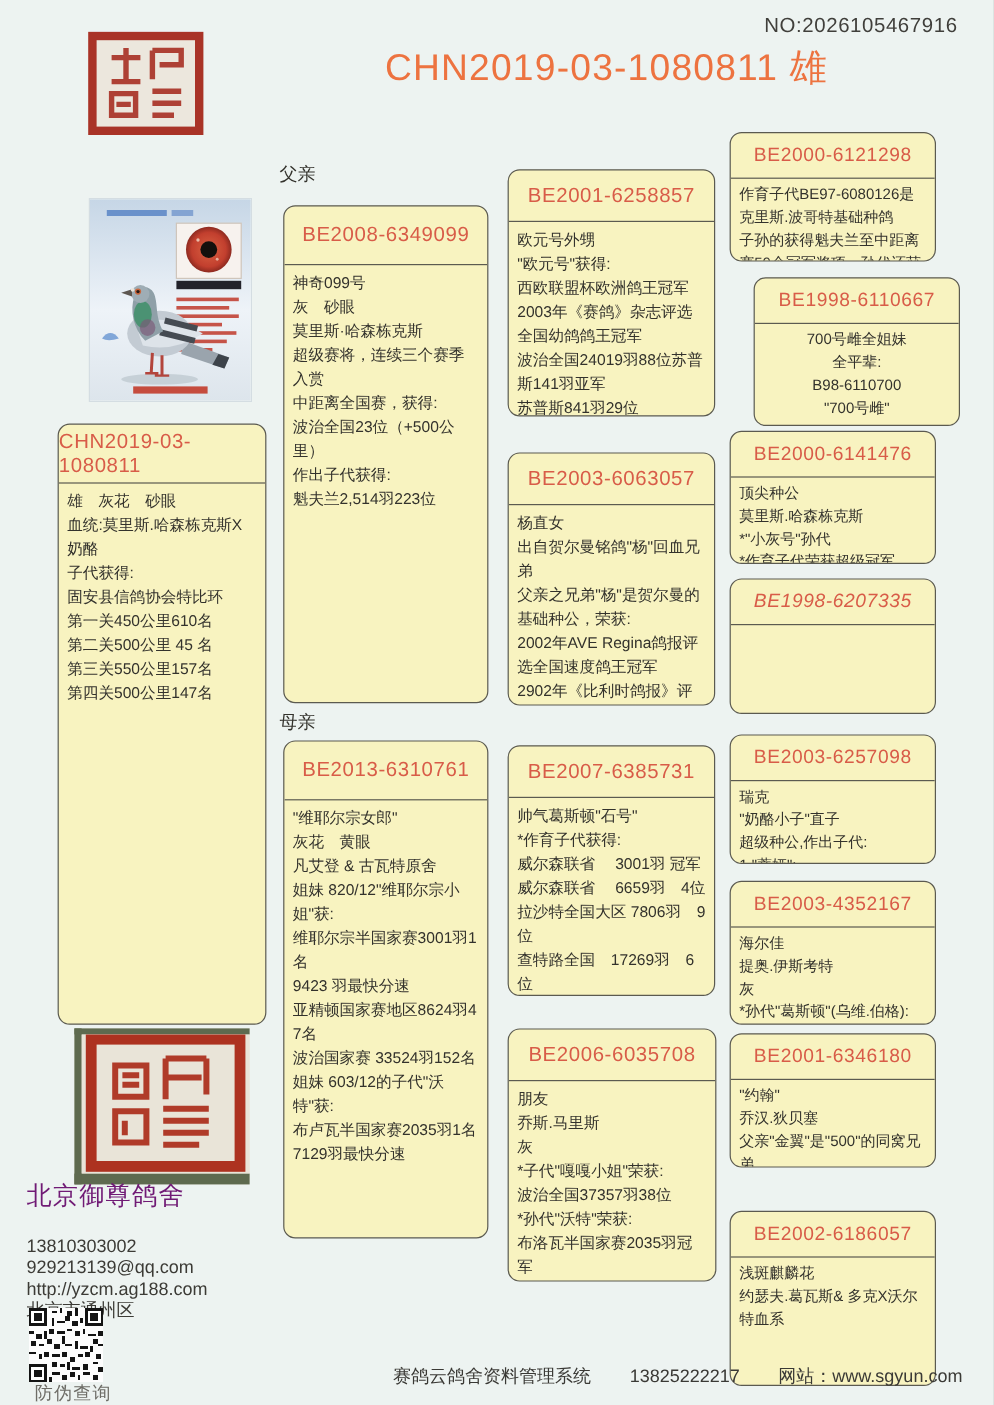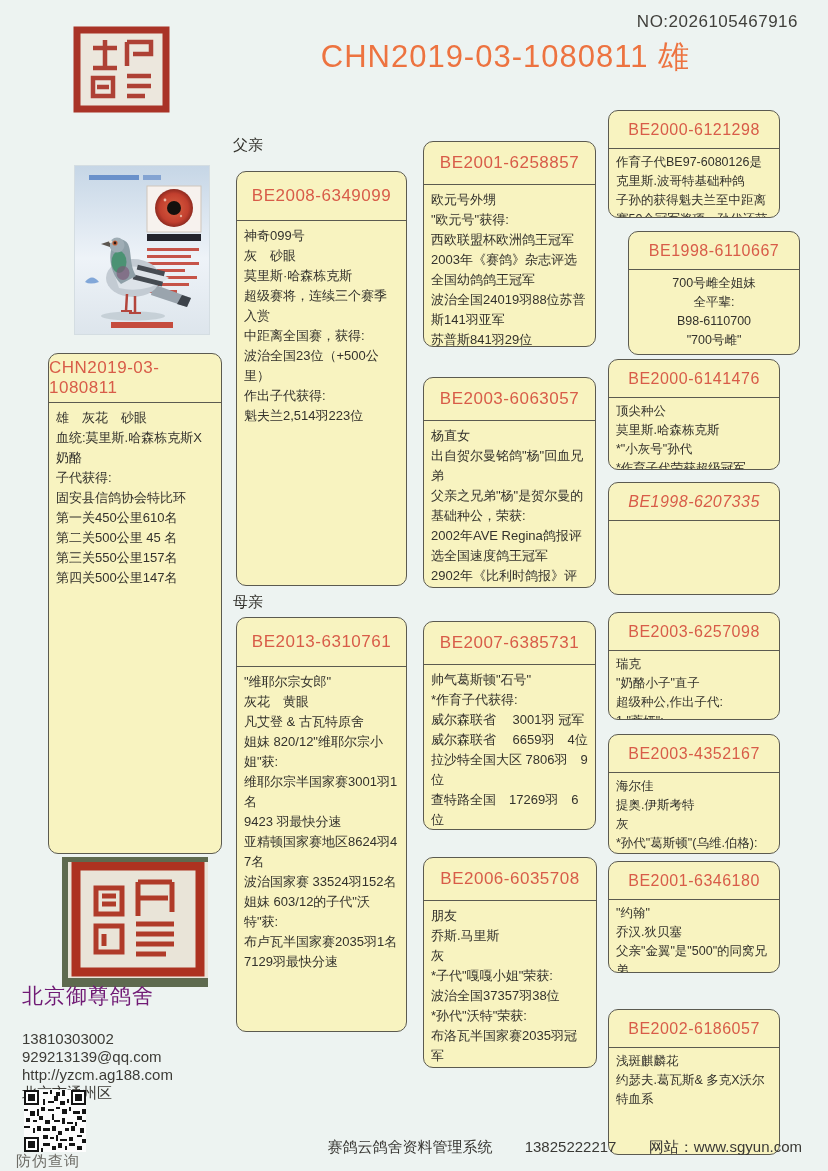--- a/index.html
+++ b/index.html
@@ -24,21 +24,21 @@
   .box.small .body{font-size:12.5px;line-height:19px;padding:4px 7px;}
   .seal-top{position:absolute;left:73px;top:26px;width:97px;height:87px;}
   .seal-bottom{position:absolute;left:62px;top:857px;width:146px;height:130px;
     background:#e9e4d8;border-left:6px solid #5e6a4f;border-bottom:9px solid #5e6a4f;border-top:5px solid #5e6a4f;
     box-sizing:border-box;}
   .photo{position:absolute;left:75px;top:166px;width:134px;height:168px;box-shadow:0 0 0 1px #d4dde2;}
   .loft{position:absolute;left:22px;top:982px;}
   .loft .name{font-size:21px;color:#701a75;margin-bottom:20px;letter-spacing:1px;}
   .loft .line{font-size:15px;line-height:18px;color:#3c3b36;}
   .qr{position:absolute;left:22px;top:1090px;width:66px;height:62px;}
-  .qr-caption{position:absolute;left:16px;top:1152px;width:90px;
+  .qr-caption{position:absolute;left:16px;top:1152px;width:90px;text-align:center;
     font-size:15px;color:#6d6c66;letter-spacing:1px;}
   .footer{position:absolute;top:1138px;right:26px;font-size:15px;color:#3a3935;}
   .footer span{margin-left:28px;}
 </style>
 </head>
 <body>
 
 <div class="page">
 
   <div class="no-label">NO:2026105467916</div>

